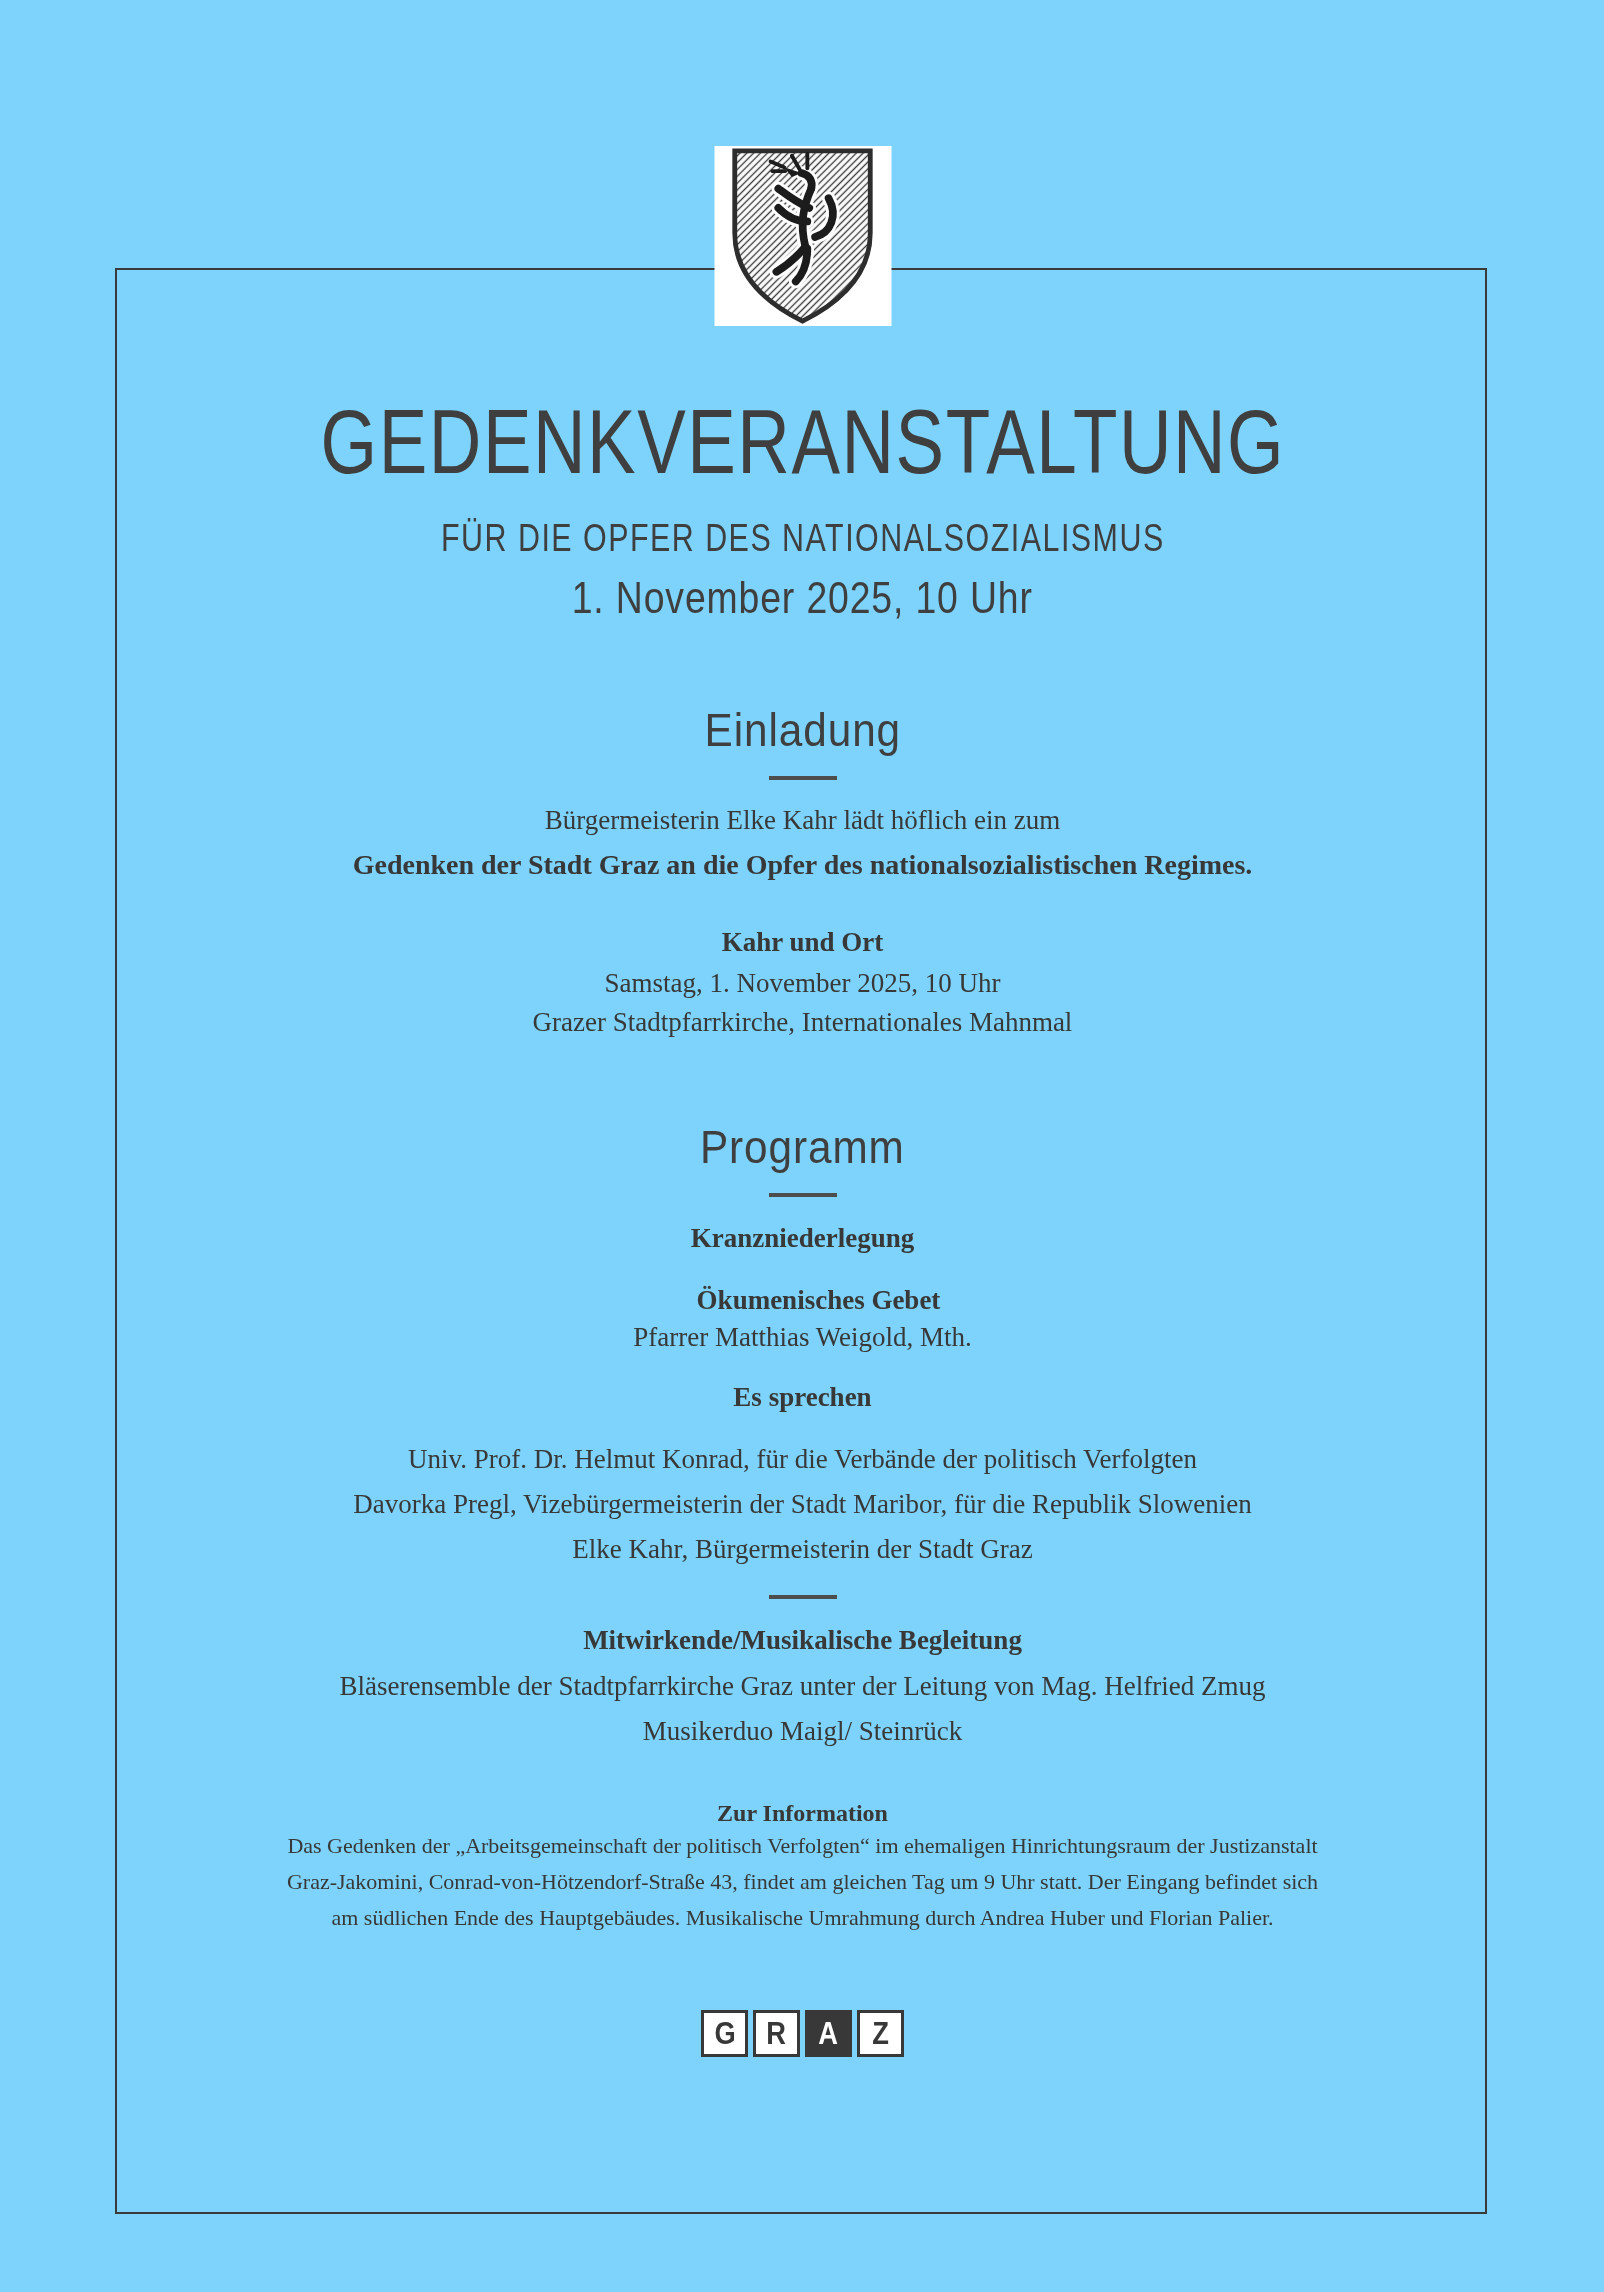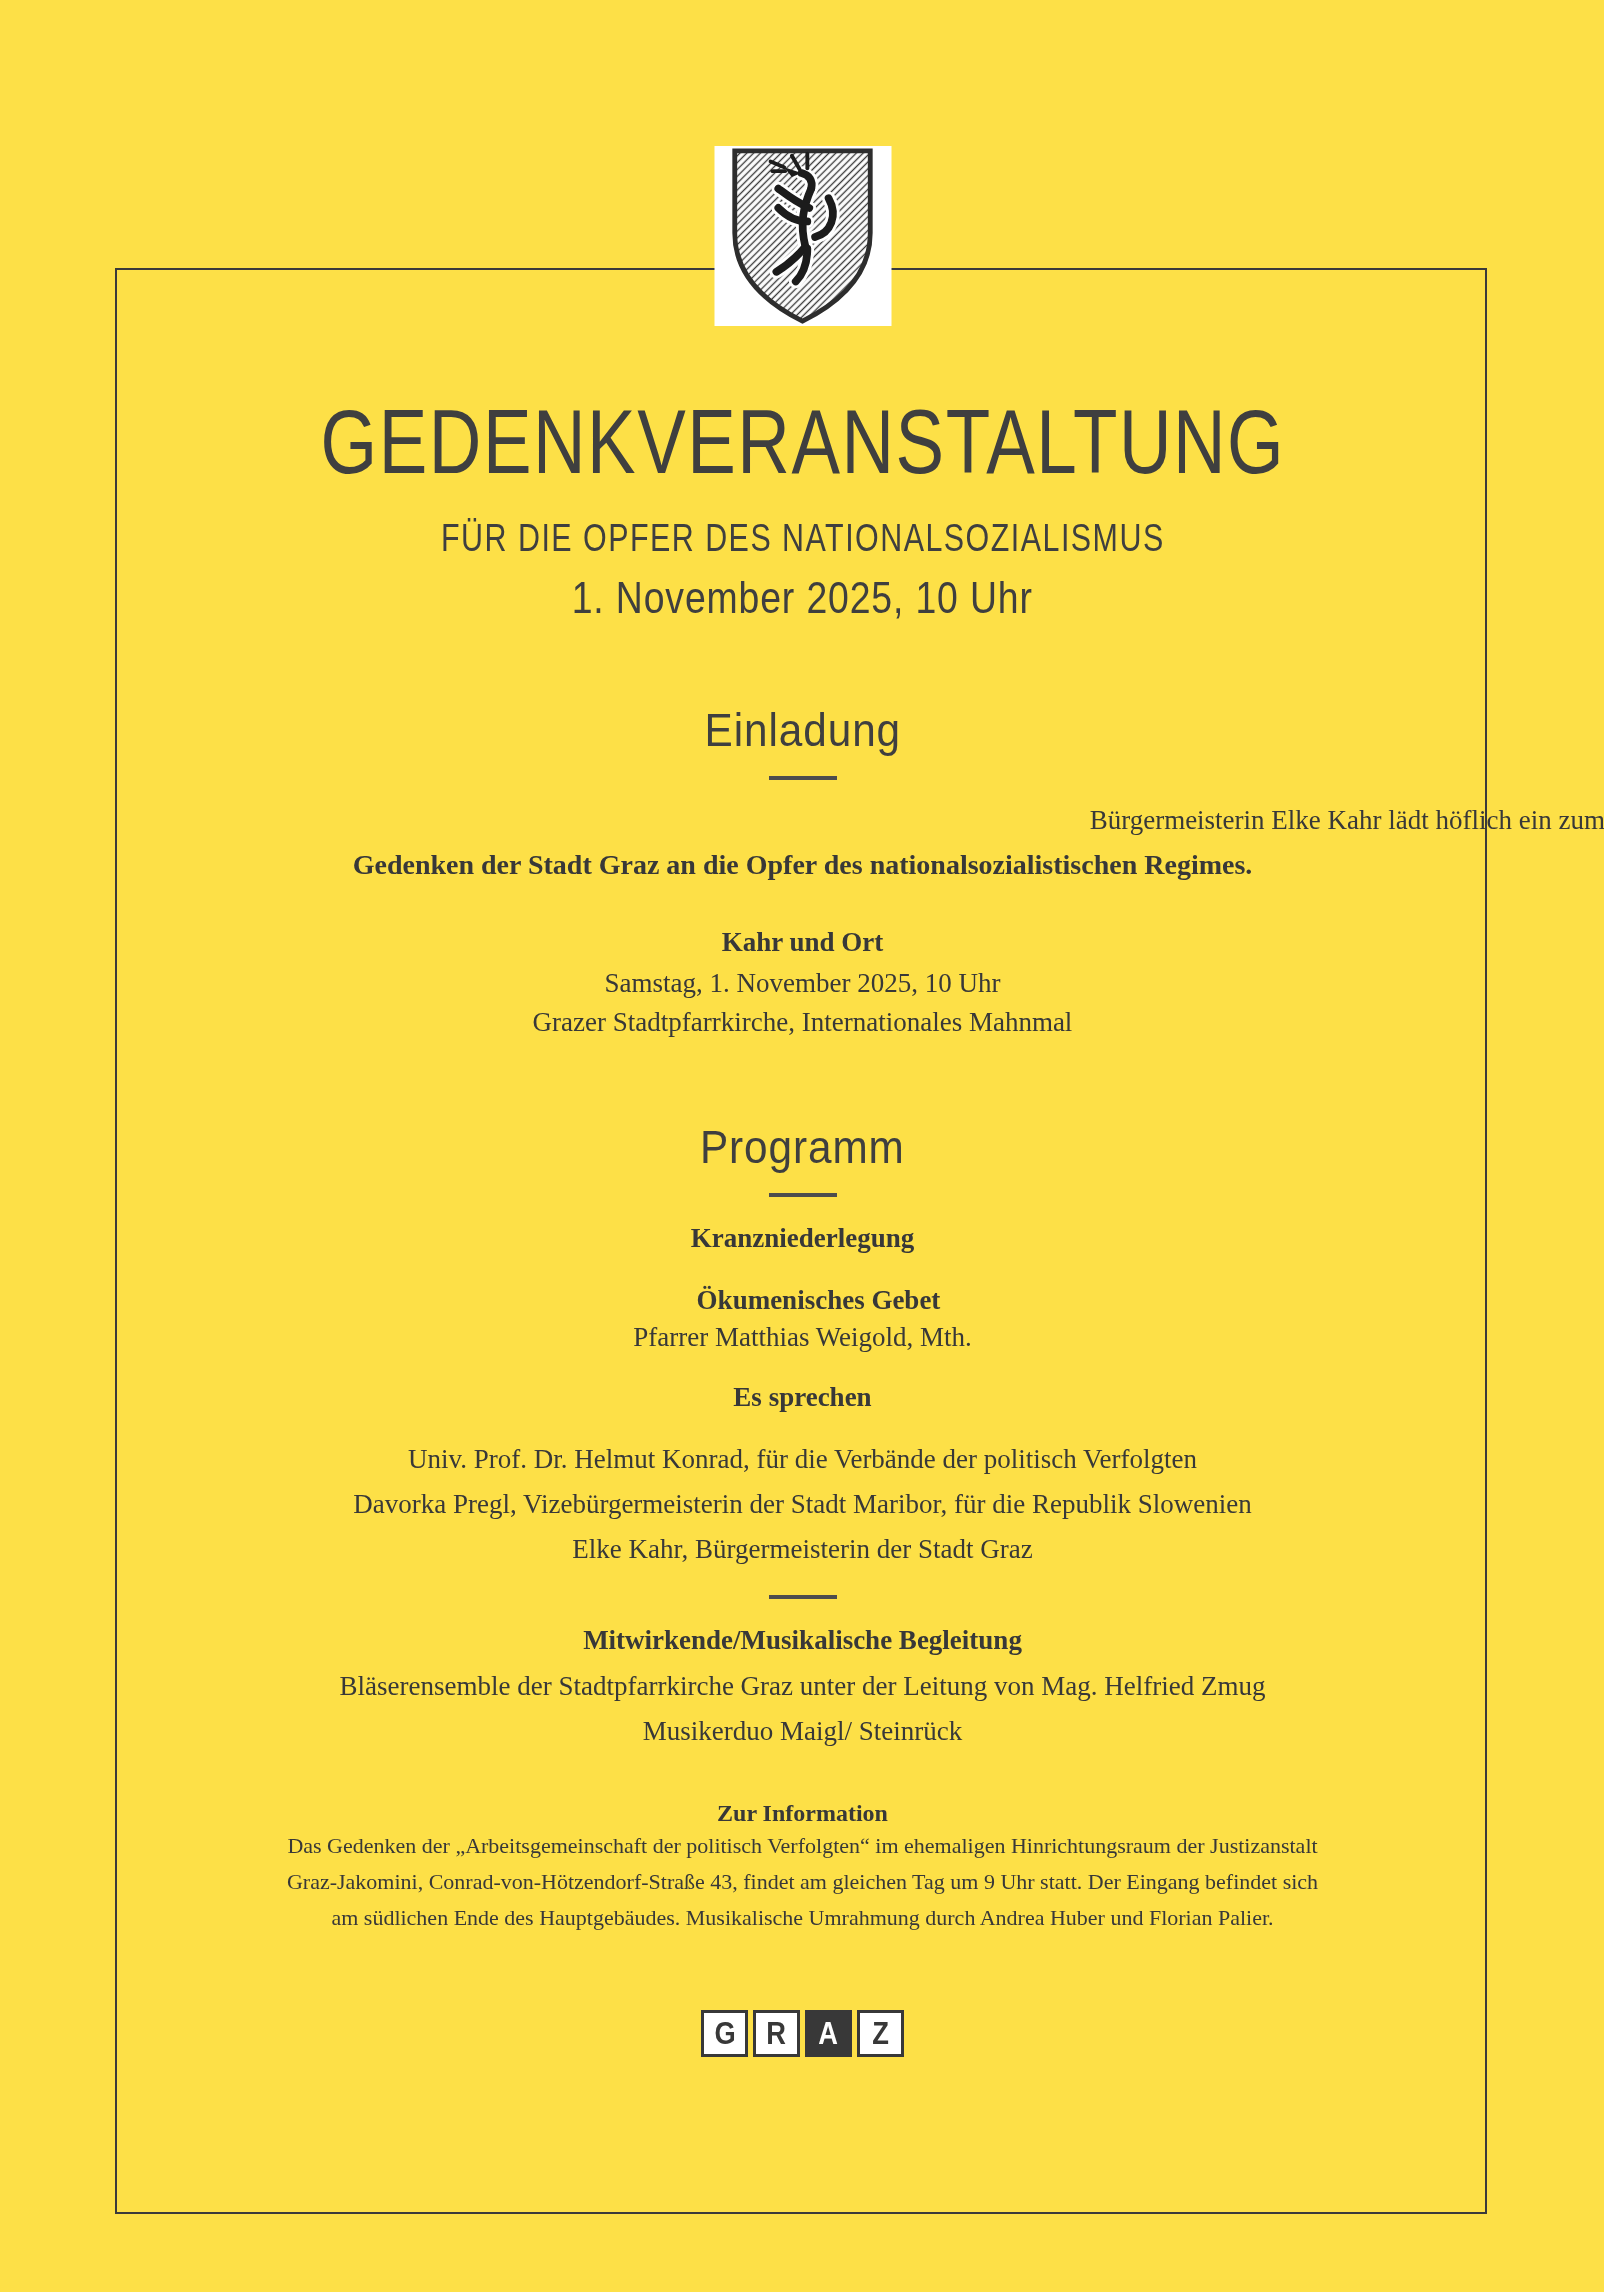--- a/index.html
+++ b/index.html
@@ -1,21 +1,21 @@
 <!DOCTYPE html>
 <html><head>
 <meta charset="utf-8">
 <style>
   html, body { margin: 0; padding: 0; }
   body { background: #ffffff; }
   .page {
     position: relative;
     width: 1605px;
     height: 2293px;
-    background: #fde047;
+    background: #7dd3fc;
     color: #3a3a3a;
     font-family: "Liberation Serif", serif;
     overflow: hidden;
   }
   .frame {
     position: absolute;
     left: 115px;
     top: 268px;
     width: 1368px;
     height: 1942px;
@@ -55,21 +55,21 @@
     width: 68px; height: 3.9px;
     background: #4d4d4d;
     margin: 0 auto;
     border: none;
   }
   .rule-einladung { margin-top: 23px; }
   .rule-programm  { margin-top: 23px; }
   .rule-mid       { margin-top: 27px; }
   .body-line { font-size: 27px; line-height: 37px; color: #383838; }
   .body-bold { font-weight: bold; }
-  .intro       { margin-top: 21.3px; text-align: right; }
+  .intro       { margin-top: 21.3px; }
   .intro-bold  { margin-top: 7.8px; font-size: 28px; }
   .zeit-ort-h  { margin-top: 41px; }
   .zeit        { margin-top: 3.9px; }
   .ort         { margin-top: 1.9px; }
   .kranz       { margin-top: 23px; }
   .gebet-h     { margin-top: 25px; padding-left: 32px; }
   .gebet-line  { margin-top: 0; }
   .sprecher-h  { margin-top: 23px; }
   .sprecher-1  { margin-top: 25px; }
   .sprecher-2  { margin-top: 7.8px; }

